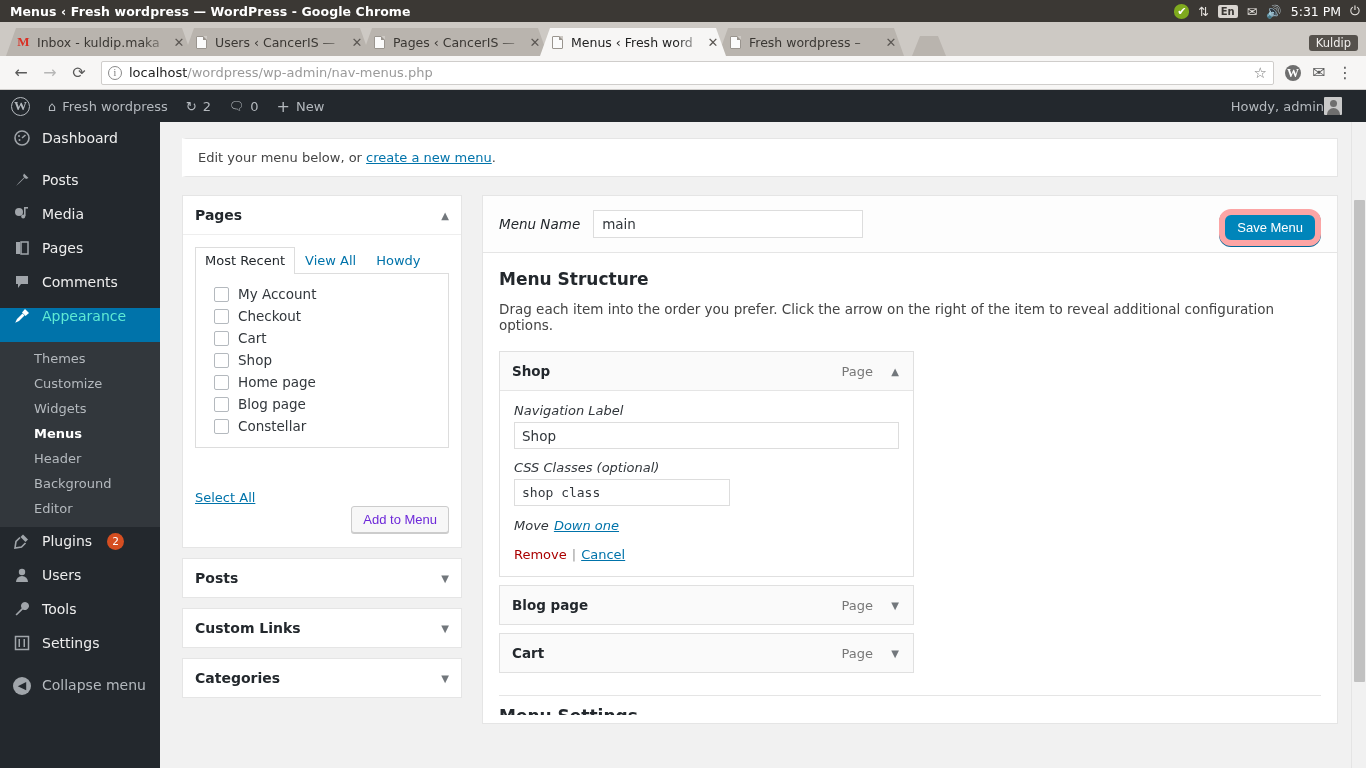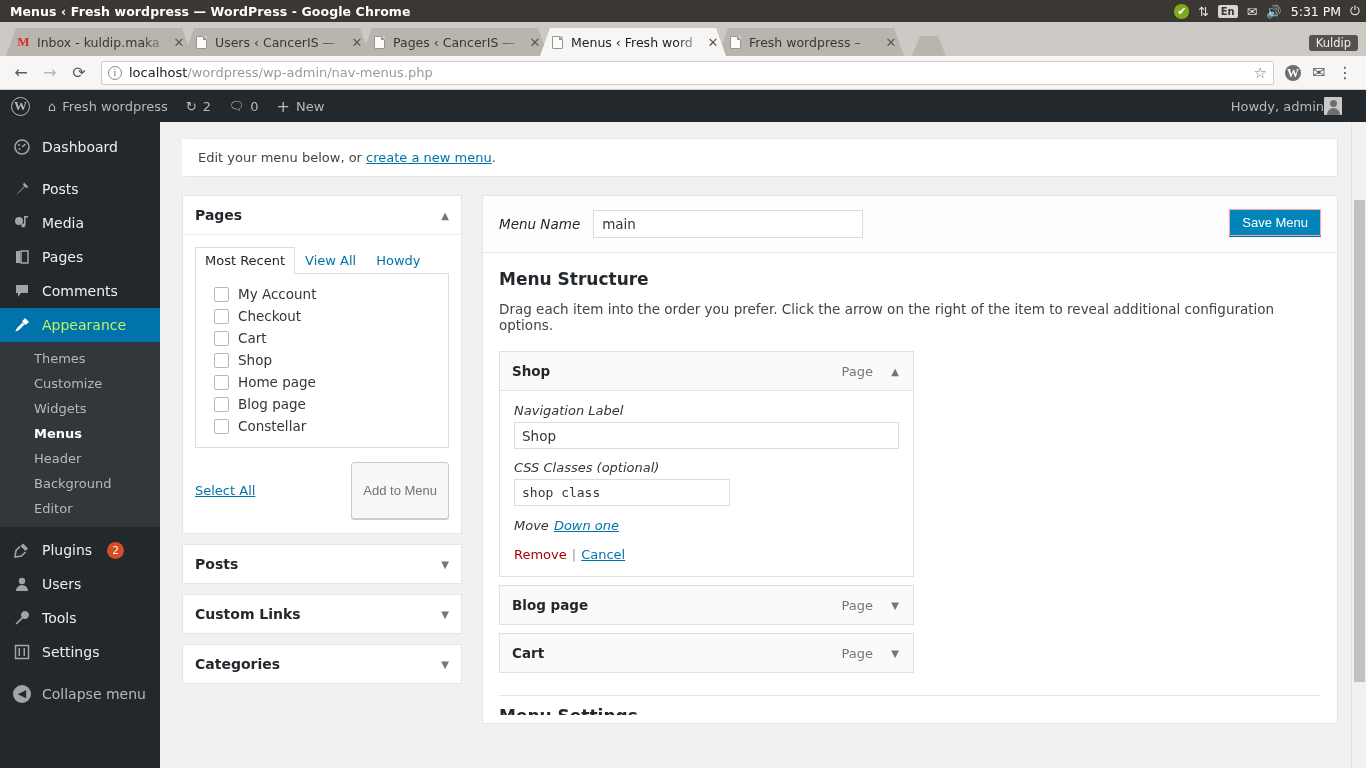--- a/index.html
+++ b/index.html
@@ -126,26 +126,26 @@
 
   
   #below { display: flex; height: 736px; position: relative; }
 
   
   #adminmenu {
     width: 160px; flex: 0 0 160px; background: #23282d; color: #eee;
     font-size: 14px; padding-top: 0;
   }
   .mitem {
-    display: flex; align-items: center; height: 34px; padding-left: 12px;
+    display: flex; align-items: flex-start; height: 34px; padding-left: 12px;
     color: #eee; gap: 10px; position: relative;
   }
   .mitem .mi-ico { width: 20px; flex: 0 0 20px; display: inline-flex; align-items: center; justify-content: center; color: #a0a5aa; font-size: 15px; }
   .mitem .mi-lbl { font-size: 14px; }
-  .mitem.current { background: #0073aa; color: #bef264; }
+  .mitem.current { background: #0073aa; color: #5eead4; }
   .mitem.current .mi-ico { color: #fff; }
   .mitem.current:after {
     content: ""; position: absolute; right: -8px; top: 50%; margin-top: -8px;
     border: 8px solid transparent; border-left-color: #0073aa;
   }
   #submenu { background: #32373c; padding: 4px 0 6px 0; }
   .subitem { display: block; padding: 5px 0 5px 34px; font-size: 13px; color: #b4b9be; }
   .subitem.cur { color: #fff; font-weight: bold; }
   .badge {
     background: #d54e21; color: #fff; border-radius: 10px;
@@ -196,40 +196,40 @@
   }
   .chk-row { display: flex; align-items: center; gap: 9px; padding: 3px 0 3px 8px; font-size: 13.5px; color: #32373c; }
   .chk {
     width: 15px; height: 15px; flex: 0 0 15px; border: 1px solid #b4b9be;
     background: #fff; border-radius: 2px;
   }
   .pb-foot { display: flex; align-items: center; justify-content: space-between; margin-top: 14px; }
   .linkish { color: #0073aa; text-decoration: underline; font-size: 13px; }
   .btn-secondary {
     background: #f7f7f7; border: 1px solid #ccc; border-radius: 3px;
-    color: #737373; font-size: 13px; padding: 20px 11px; box-shadow: 0 1px 0 #ccc;
+    color: #6d28d9; font-size: 13px; padding: 5px 11px; box-shadow: 0 1px 0 #ccc; margin-top: 44px;
   }
 
   
   #rightcol { flex: 1 1 auto; }
   .menu-edit-box { background: #fff; border: 1px solid #e5e5e5; }
   .nav-menu-header {
     display: flex; align-items: center; padding: 14px 16px;
     border-bottom: 1px solid #e5e5e5; background: #fdfdfd; position: relative;
   }
   .menu-name-label { font-style: italic; font-size: 13.5px; color: #23282d; margin-right: 13px; }
   #menu-name-input {
     width: 270px; height: 28px; border: 1px solid #ddd; border-radius: 0;
     padding: 2px 8px; font-size: 13.5px; color: #32373c;
     font-family: "DejaVu Sans", "Liberation Sans", sans-serif; background: #fff;
   }
   .btn-primary {
     position: absolute; right: 16px; top: 13px;
-    background: #0085ba; border: 1px solid #fca5a5; color: #fff;
-    font-size: 13px; padding: 5px 12px; border-radius: 1px; box-shadow: 0 1px 0 #006799;
+    background: #0085ba; border: 6px solid #fca5a5; color: #fff;
+    font-size: 13px; padding: 5px 12px; border-radius: 12px; box-shadow: 0 1px 0 #006799;
   }
   .ms-body { padding: 16px 16px 8px 16px; }
   .ms-title { font-size: 17px; font-weight: bold; color: #23282d; margin-bottom: 12px; }
   .ms-desc { font-size: 13.5px; color: #444; margin-bottom: 18px; }
 
   .menu-item { border: 1px solid #e0e0e0; background: #fff; margin-bottom: 8px; }
   .mi-head {
     display: flex; align-items: center; background: #fafafa;
     padding: 11px 12px; border-bottom: 1px solid #e5e5e5;
   }

